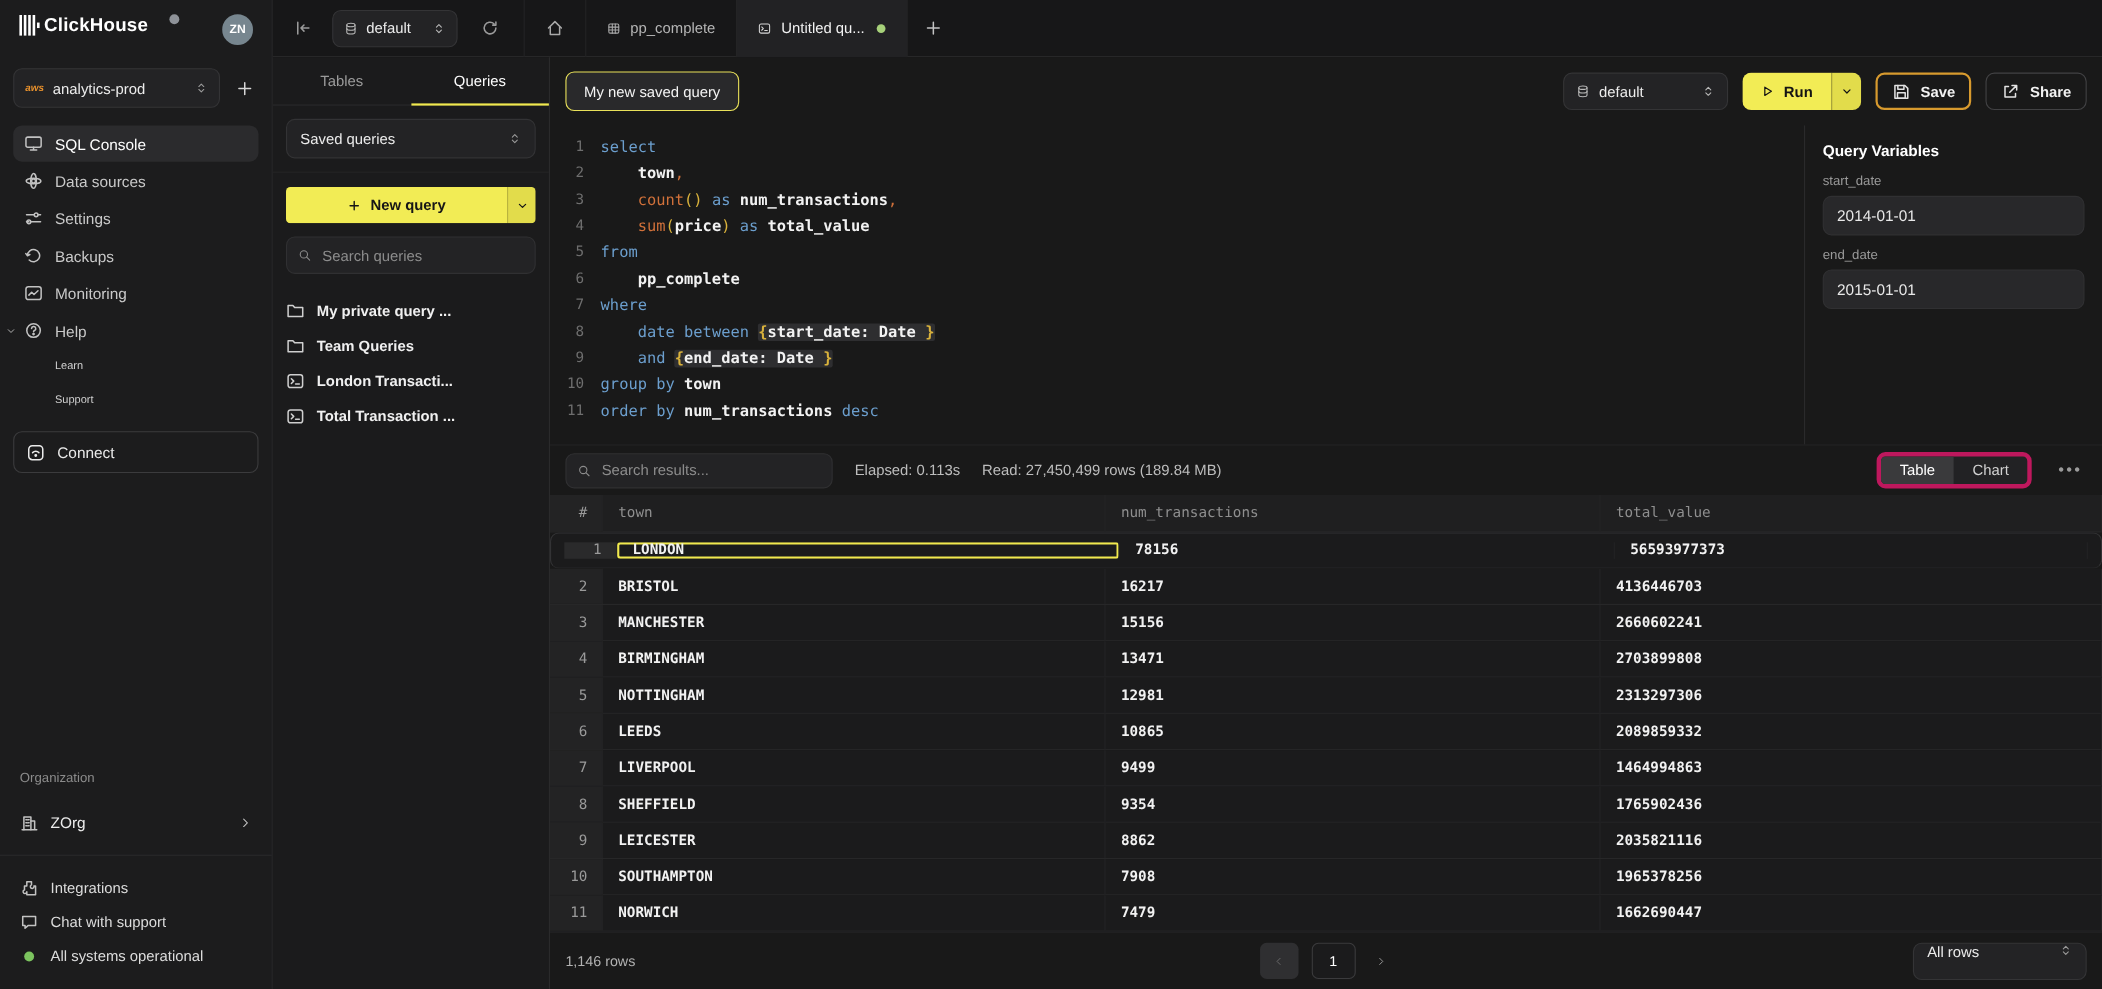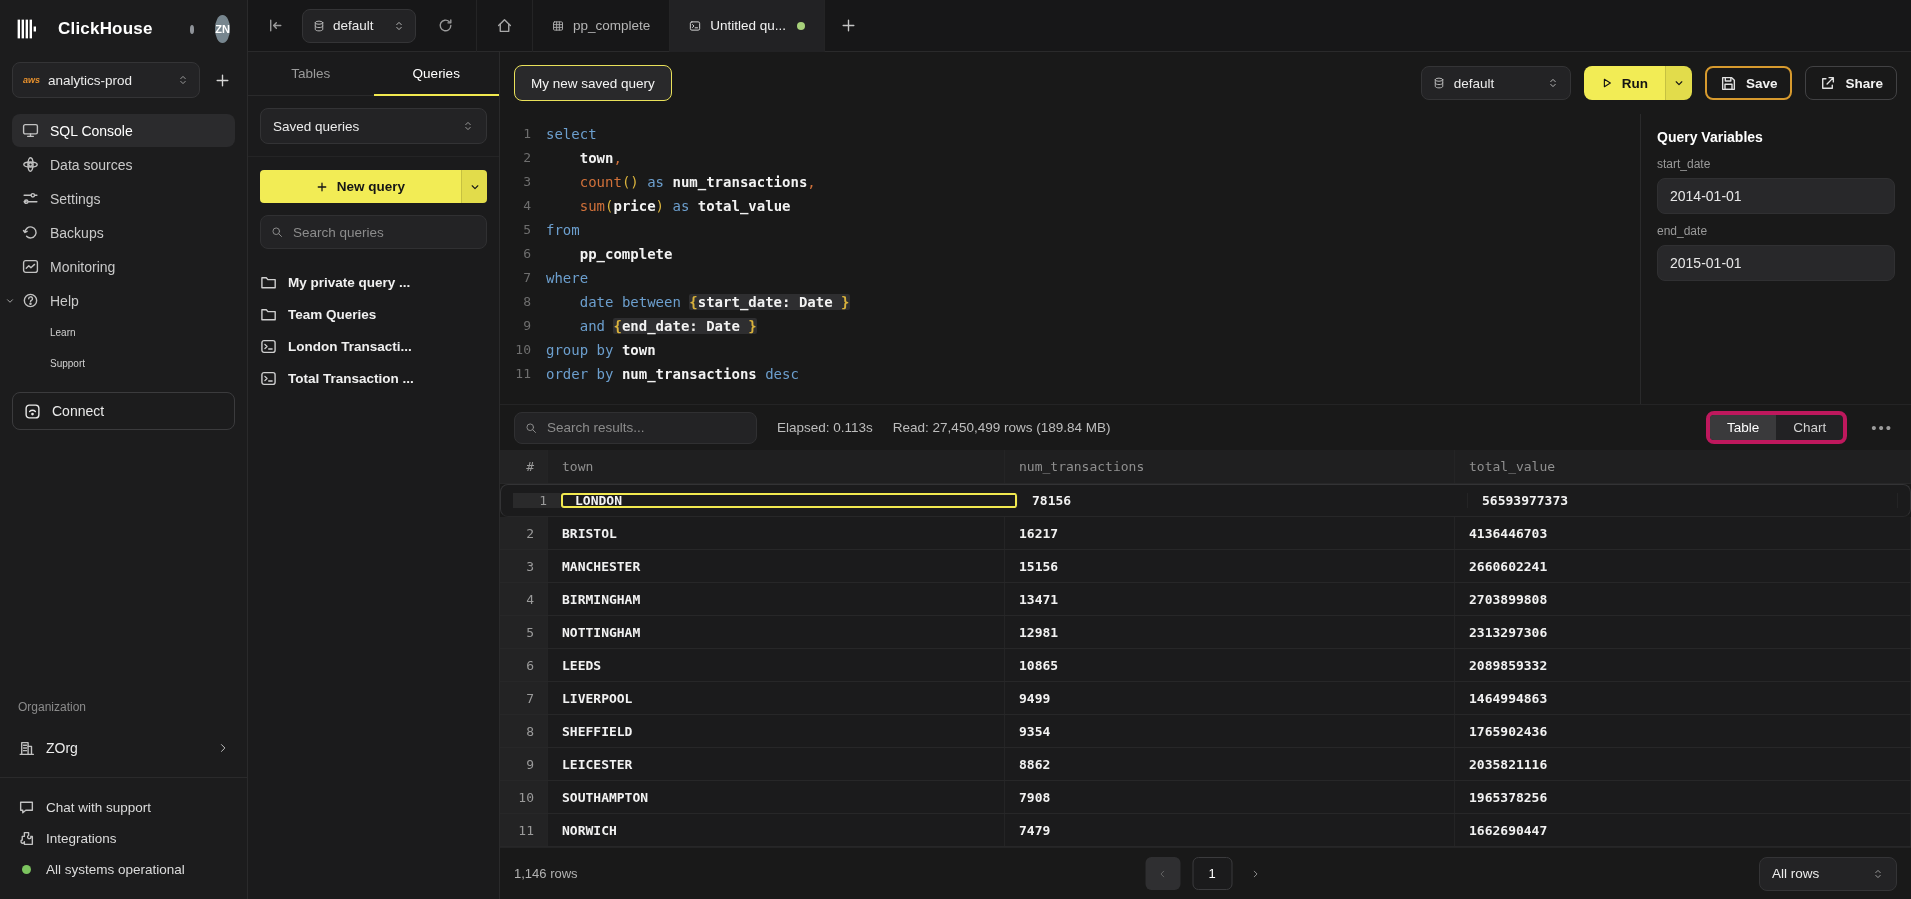--- a/index.html
+++ b/index.html
@@ -17,21 +17,21 @@
     font-family:"Liberation Sans",sans-serif;font-size:13px;
   }
   .ic{display:inline-flex;width:17px;height:17px;flex:none}
   .ic svg{width:100%;height:100%;fill:none;stroke:currentColor;stroke-width:1.3;stroke-linecap:round;stroke-linejoin:round}
   .ic.fill svg{fill:currentColor;stroke:none}
   .ic.sm{width:12px;height:12px}
   .ic.xs{width:10px;height:10px}
 
   
   .sidebar{width:248px;min-width:248px;background:var(--sidebar);border-right:1px solid var(--border);display:flex;flex-direction:column;padding:13px 12px 14px}
-  .brand-row{display:flex;align-items:center;gap:21px;padding:0 5px;height:32px}
+  .brand-row{display:flex;gap:3px;padding:0 5px;height:32px}
   .logo{color:#fff;width:20px;height:20px}
   .brand-text{font-size:17px;font-weight:700;color:#fff;letter-spacing:.2px}
   .notif-dot{width:9px;height:9px;border-radius:50%;background:#8e9298;margin-left:16px}
   .avatar{margin-left:auto;width:28px;height:28px;border-radius:50%;background:#77868f;color:#fff;font-size:11px;font-weight:700;display:flex;align-items:center;justify-content:center;cursor:pointer}
   .service-row{display:flex;align-items:center;gap:10px;margin-top:17px}
   .service-select{flex:1;height:36px;background:var(--input);border:1px solid #343436;border-radius:8px;display:flex;align-items:center;gap:8px;padding:0 10px;font-size:13.5px;cursor:pointer}
   .aws-badge{color:#e8912d;font-size:9px;font-weight:700;font-style:italic;flex:none}
   .updown{margin-left:auto;color:var(--muted)}
   .icon-btn{background:none;border:none;color:#d6d6d6;cursor:pointer;display:flex;padding:4px}
   .side-nav{margin-top:16px;display:flex;flex-direction:column;gap:1px}
@@ -143,21 +143,21 @@
   .rt-row.body .rc.c0{color:#9a9a9a;font-weight:400}
   .rt-row.body.sel .rc.c0{background:#2a2a2b}
   .rc.selected{box-shadow:inset 0 0 0 2px #f1e94f;border-radius:3px}
 
   .results-footer{margin-top:auto;height:52px;min-height:52px;border-top:1px solid var(--border2);display:flex;align-items:center;padding:0 14px;position:relative}
   .total-rows{color:#b2b2b2;font-size:13px}
   .pager{position:absolute;left:50%;transform:translateX(-50%);display:flex;align-items:center;gap:12px}
   .pg-prev{width:35px;height:33px;background:#2f2f31;border:none;border-radius:6px;display:flex;align-items:center;justify-content:center;color:#6f6f6f;cursor:default}
   .pg-page{min-width:40px;height:33px;border:1px solid #3b3b3d;border-radius:6px;background:#1b1b1c;display:flex;align-items:center;justify-content:center;color:#fff;font-size:13px}
   .pg-next{background:none;border:none;color:#a5a5a5;display:flex;cursor:pointer}
-  .rows-select{margin-left:auto;height:34px;background:var(--input);border:1px solid #343436;border-radius:8px;display:flex;align-items:center;padding:0 12px;width:138px;font-size:13.5px;cursor:pointer}
+  .rows-select{margin-left:auto;height:34px;background:var(--input);border:1px solid #343436;border-radius:8px;display:flex;align-items:flex-start;padding:0 12px;width:158px;font-size:13.5px;cursor:pointer}
 </style>
 </head>
 <body>
 
 <aside class="sidebar">
   <div class="brand-row">
     <span class="ic fill logo">
         <svg viewBox="0 0 16 16">
           <rect x="0.5" y="0.5" width="1.9" height="15"></rect>
           <rect x="3.7" y="0.5" width="1.9" height="15"></rect>
@@ -280,32 +280,32 @@
           <svg viewBox="0 0 16 16">
             <path d="M6 3.5L10.5 8 6 12.5"></path>
           </svg>
         </span>
     </div>
     <div class="sb-divider"></div>
     <div id="sidebar-footer">
         <div class="foot-item">
           <span class="ic ">
             <svg viewBox="0 0 16 16">
+              <path d="M6 2.5h4v2.6a1.6 1.6 0 1 0 2.2 1.5c0-.2 0-.3-.1-.5h1.4v7.4H6v-2.6a1.6 1.6 0 1 1-2.2-1.5c.1 0 .1 0 .2.1V6H6z"></path>
+            </svg>
+          </span>
+          <span>Integrations</span>
+        </div>
+        <div class="foot-item">
+          <span class="ic ">
+            <svg viewBox="0 0 16 16">
               <path d="M2.5 3h11v7.6H7.3L4.5 13v-2.4h-2z"></path>
             </svg>
           </span>
           <span>Chat with support</span>
-        </div>
-        <div class="foot-item">
-          <span class="ic ">
-            <svg viewBox="0 0 16 16">
-              <path d="M6 2.5h4v2.6a1.6 1.6 0 1 0 2.2 1.5c0-.2 0-.3-.1-.5h1.4v7.4H6v-2.6a1.6 1.6 0 1 1-2.2-1.5c.1 0 .1 0 .2.1V6H6z"></path>
-            </svg>
-          </span>
-          <span>Integrations</span>
         </div>
         <div class="foot-item">
           <span class="dot-green"></span>
           <span>All systems operational</span>
         </div>
       </div>
   </div>
 </aside>
 
 <div class="right">

